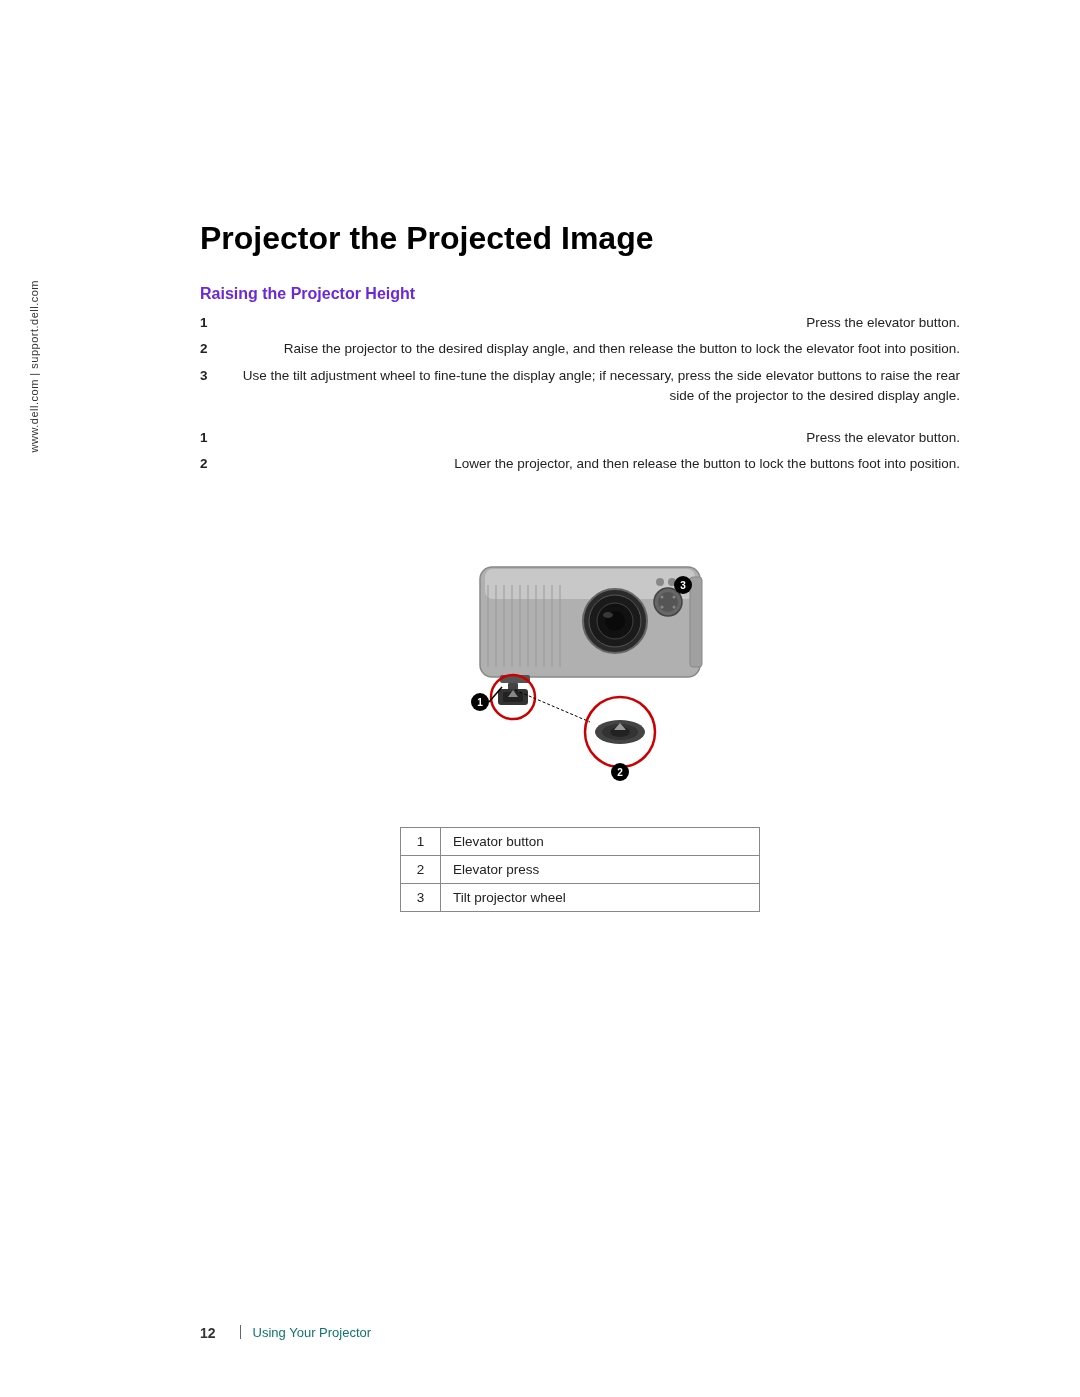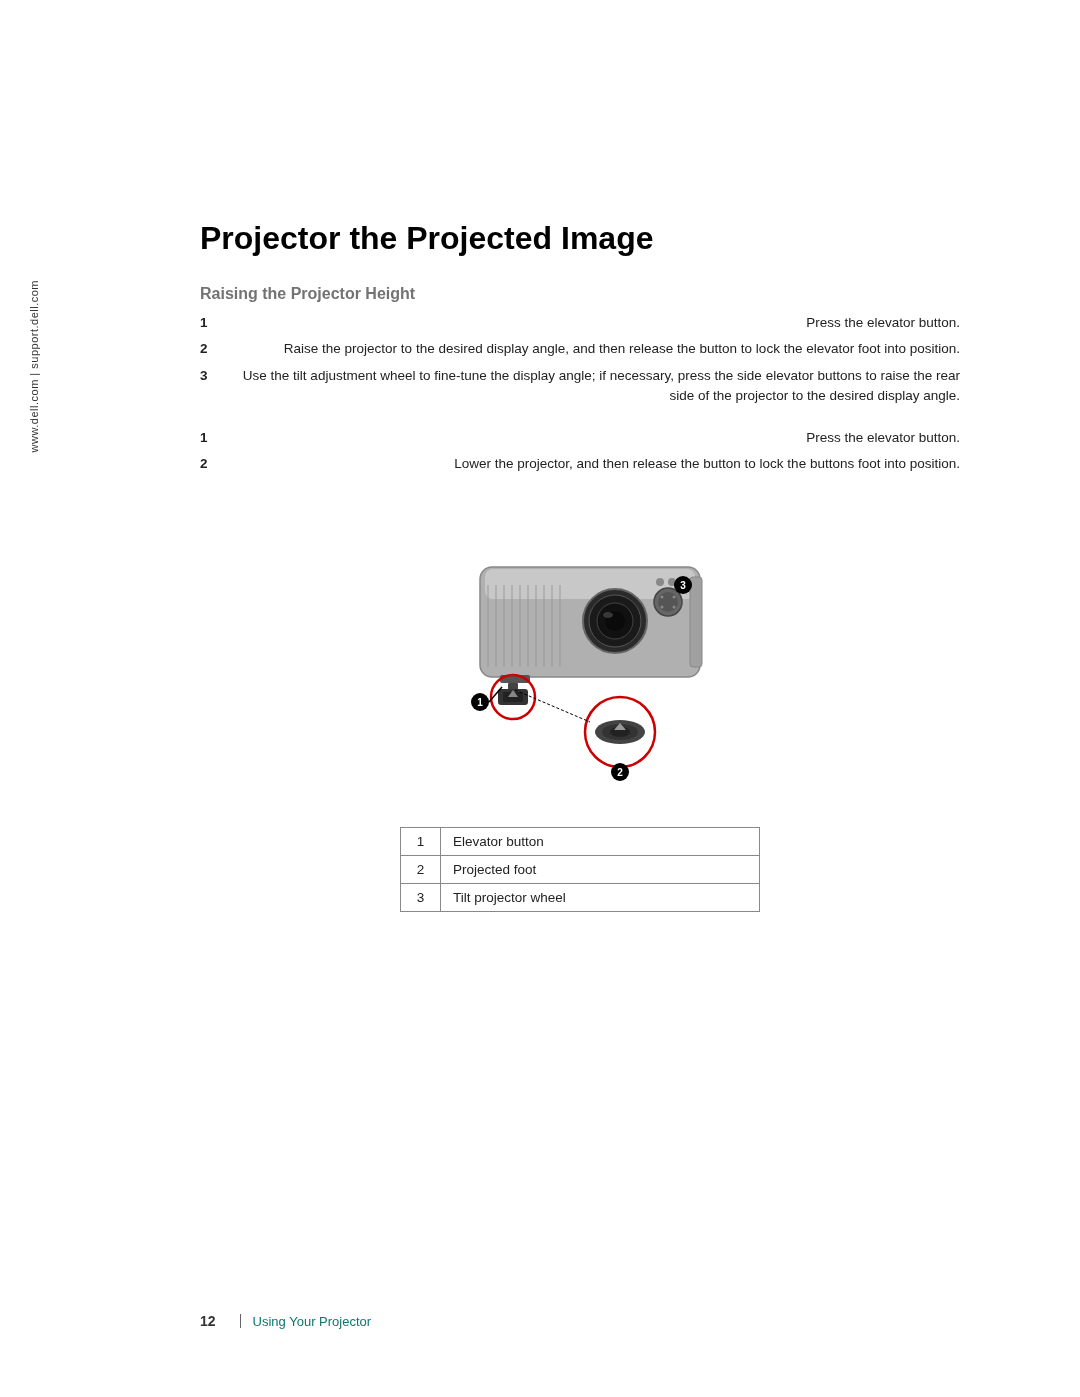--- a/index.html
+++ b/index.html
@@ -51,21 +51,21 @@
       font-weight: bold;
       color: #000000;
       margin-bottom: 28px;
       font-family: Arial, Helvetica, sans-serif;
     }
 
     
     .section-heading {
       font-size: 16px;
       font-weight: bold;
-      color: #737373;
+      color: #6d28d9;
       margin-bottom: 10px;
       font-family: Arial, Helvetica, sans-serif;
     }
 
     
     .numbered-list {
       margin-bottom: 16px;
       padding-left: 0;
     }
 
@@ -129,25 +129,24 @@
 
     .parts-table td:first-child {
       width: 40px;
       text-align: center;
       font-weight: normal;
     }
 
     
     .page-footer {
       position: absolute;
-      bottom: 68px;
+      bottom: 56px;
       left: 200px;
       right: 80px;
       display: flex;
-      align-items: center;
       font-size: 13px;
       color: #333333;
     }
 
     .page-number {
       font-weight: bold;
       font-size: 14px;
       margin-right: 12px;
     }
 
@@ -284,21 +283,21 @@
     </div>
 
     <table class="parts-table">
       <tbody>
           <tr>
         <td>1</td>
         <td>Elevator button</td>
       </tr>
       <tr>
         <td>2</td>
-        <td>Projected foot</td>
+        <td>Elevator press</td>
       </tr>
       <tr>
         <td>3</td>
         <td>Tilt projector wheel</td>
       </tr>
     </tbody>
       </table>
 
   </div>
 

